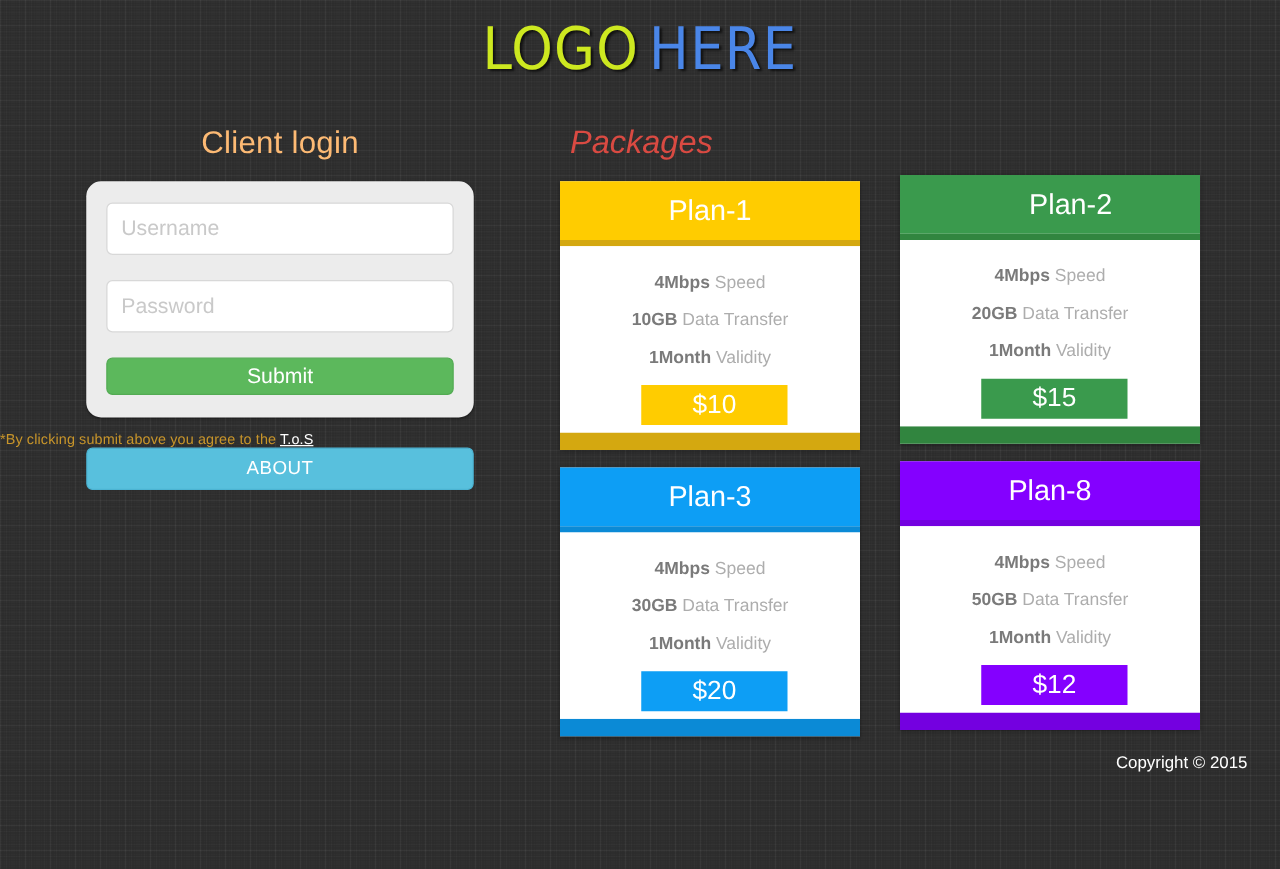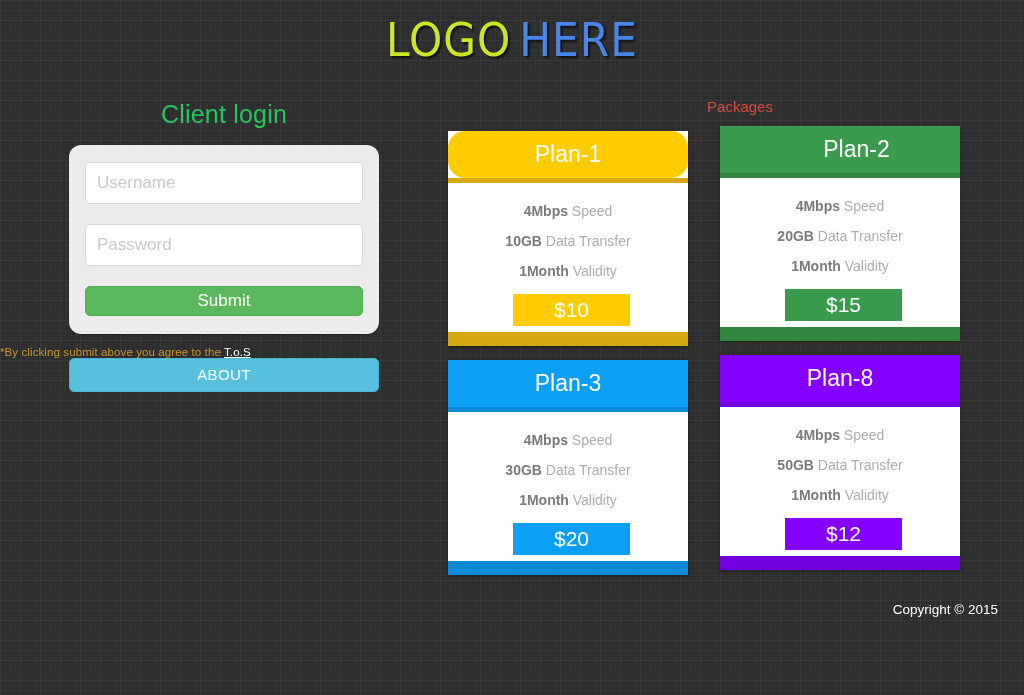--- a/index.html
+++ b/index.html
@@ -160,26 +160,27 @@
   }
 
   
   .pkg-col {
     position: absolute;
     left: 448px;
     top: 0;
     width: 576px;
   }
   .pkg-title {
-    text-align: center;
+    text-align: left;
     color: #d94a42;
-    font-size: 15px;
+    font-size: 26px;
     font-weight: 400;
     padding: 18px 0 0 0;
     margin-left: 8px;
+    font-style: italic;
   }
   .pkg-grid {
     position: relative;
     width: 576px;
     height: 470px;
     margin-top: 16px;
   }
 
   .card {
     position: absolute;
@@ -251,21 +252,21 @@
   <div class="logo-wrap">
     <div class="logo">
       <span class="part-a" style="color: rgb(205, 232, 32);">LOGO</span><span class="part-b" style="color: rgb(74, 134, 232);">HERE</span>
     </div>
   </div>
 
   <div class="columns">
 
     <div class="login-col">
 
-      <div class="login-title" style="color: #22c55e;">Client login</div>
+      <div class="login-title" style="color: #fdba74;">Client login</div>
 
       <div class="login-panel">
         <input class="login-input" type="text" placeholder="Username" style="">
         <input class="login-input" type="password" placeholder="Password" style="">
         <button class="submit-btn" style="background: rgb(92, 184, 92);">Submit</button>
       </div>
 
       <div class="tos-note">
         <span style="color: rgb(200, 149, 42);">*By clicking submit above you agree to the </span><span class="tos-link">T.o.S</span>
       </div>
@@ -273,21 +274,21 @@
       <div class="side-btn about" style="background: rgb(88, 192, 221);">ABOUT</div>
     </div>
 
     <div class="pkg-col">
 
       <div class="pkg-title" style="color: rgb(217, 74, 66);">Packages</div>
 
       <div class="pkg-grid">
 
         <div class="card slot-0">
-          <div class="card-head" style="background: rgb(255, 204, 0); border-radius: 17px;">Plan-1</div>
+          <div class="card-head" style="background: rgb(255, 204, 0);">Plan-1</div>
           <div class="card-strip" style="background: rgb(212, 168, 16);"></div>
           <div class="card-body">
             <div class="feat"><b>4Mbps</b><span> Speed</span></div>
             <div class="feat"><b>10GB</b><span> Data Transfer</span></div>
             <div class="feat"><b>1Month</b><span> Validity</span></div>
           </div>
           <div class="price-row">
             <div class="price-box" style="background: rgb(255, 204, 0);">$10</div>
           </div>
           <div class="card-foot" style="background: rgb(212, 168, 16);"></div>

